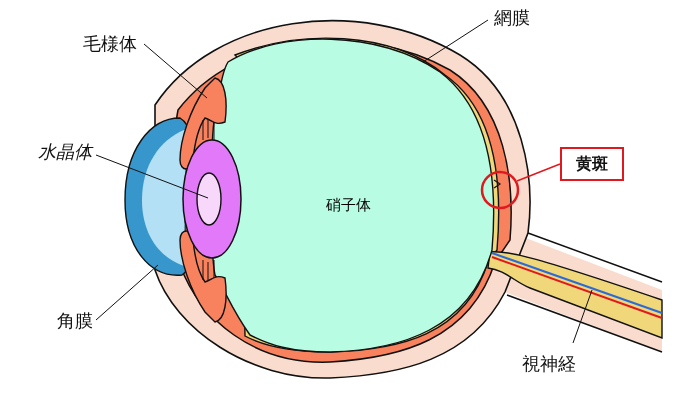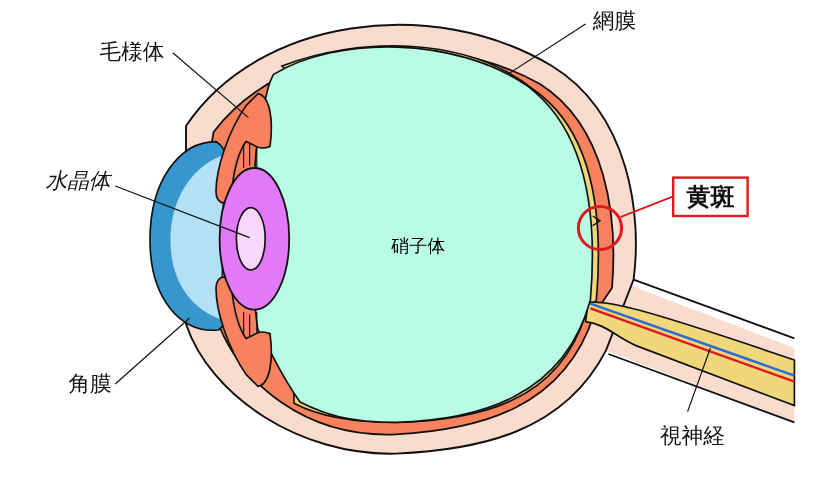--- a/index.html
+++ b/index.html
@@ -2,21 +2,21 @@
 <html><head>
 <meta charset="utf-8">
 <style>
   html, body { margin:0; padding:0; background:#ffffff; }
   body { width:700px; height:400px; position:relative; overflow:hidden;
          font-family:"DejaVu Sans", sans-serif; }
   svg { position:absolute; left:0; top:0; }
   .lbl { position:absolute; font-size:18px; color:#111; white-space:nowrap; line-height:16px; }
   .center-lbl { position:absolute; font-size:15px; color:#000000; white-space:nowrap; }
   .hl-box { position:absolute; border:2px solid #e0191e; background:#fff;
-            font-size:20px; font-weight:bold; color:#111; text-align:center;
+            font-size:16px; font-weight:bold; color:#111; text-align:center;
             line-height:30px; box-sizing:border-box; }
 </style>
 </head>
 <body>
 
 <svg width="700" height="400" viewBox="0 0 700 400">
 
   <path d="M505,230 L662,290 L662,352 L505,292 Z" fill="#f9dccd" stroke="none"></path>
   <line x1="528" y1="233" x2="662" y2="282" stroke="#111" stroke-width="1.5"></line>
   <line x1="507" y1="295" x2="662" y2="352" stroke="#111" stroke-width="1.5"></line>
@@ -62,14 +62,14 @@
 
   <circle cx="500" cy="190" r="18" fill="none" stroke="#e0191e" stroke-width="2.5"></circle>
   <line x1="517" y1="181" x2="560" y2="164" stroke="#e0191e" stroke-width="1.5"></line>
 </svg>
 
 <div class="lbl" style="left:83px;top:36px;">毛様体</div>
 <div class="lbl" style="left:494px;top:10px;">網膜</div>
 <div class="lbl" style="left:38px;top:144px;font-style:italic;">水晶体</div>
 <div class="center-lbl" style="left:326px;top:196px;">硝子体</div>
 <div class="hl-box" style="left:560px;top:147px;width:64px;height:34px;">黄斑</div>
-<div class="lbl" style="left:57px;top:313px;">角膜</div>
-<div class="lbl" style="left:522px;top:356px;margin-left:28px;">視神経</div>
+<div class="lbl" style="left:57px;top:313px;font-family:Liberation Serif, serif;">角膜</div>
+<div class="lbl" style="left:522px;top:356px;">視神経</div>
 
 </body></html>

